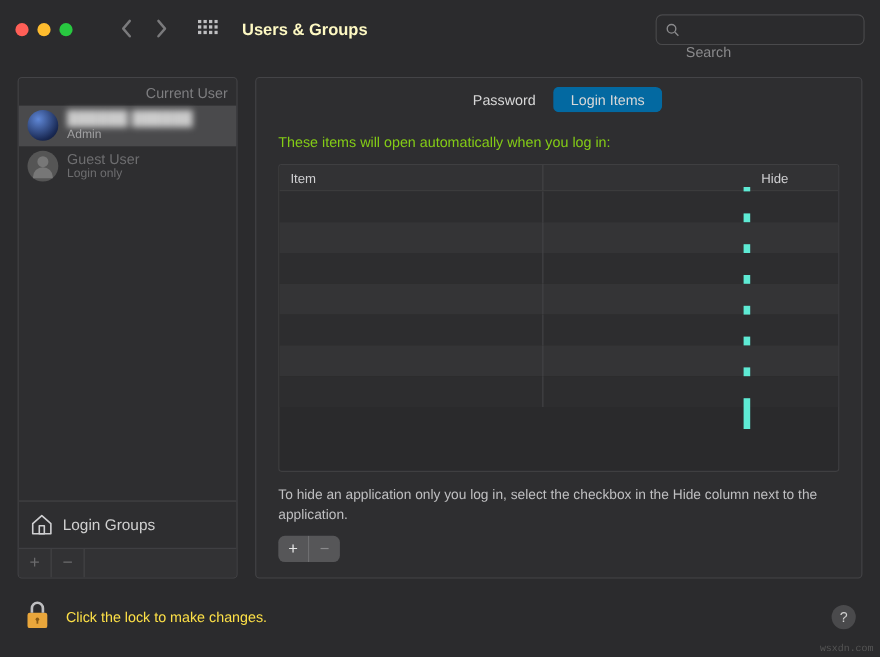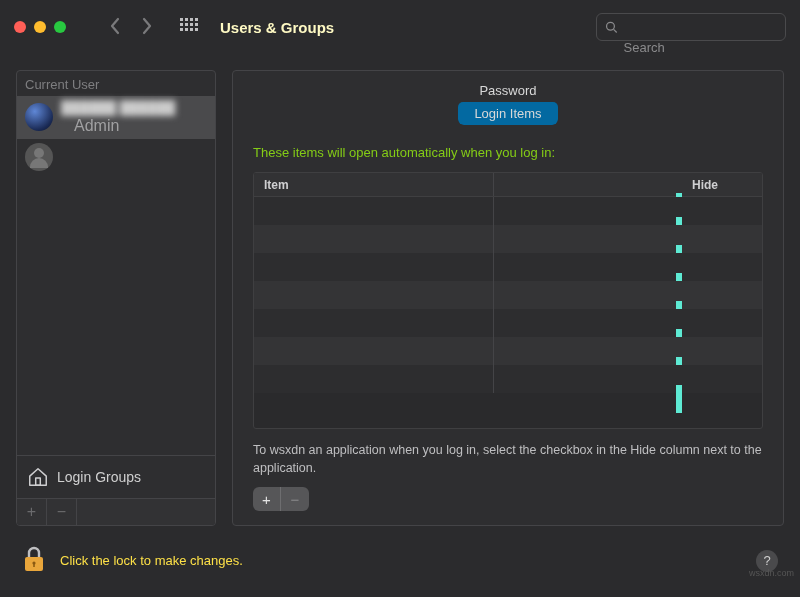--- a/index.html
+++ b/index.html
@@ -57,20 +57,21 @@
     border: 1px solid #444447;
     border-radius: 4px;
     display: flex; flex-direction: column;
     background: #2e2e30;
     overflow: hidden;
   }
   .sb-header {
     padding: 6px 8px 4px 8px;
     color: #7e7e80;
     font-size: 13px;
+    text-align: right;
   }
   .sb-item {
     display: flex; align-items: center; gap: 8px;
     padding: 4px 8px;
   }
   .sb-item.active { background: #4a4a4c; }
   .avatar {
     width: 28px; height: 28px; border-radius: 50%;
     background: radial-gradient(circle at 35% 30%, #5f87d6, #1a2a55 70%, #0a1228);
     flex-shrink: 0;
@@ -78,21 +79,21 @@
   .avatar.guest { background: #555; position: relative; }
   .avatar.guest::before {
     content:""; position:absolute; top:5px; left:9px; width:10px;height:10px;border-radius:50%;background:#777;
   }
   .avatar.guest::after {
     content:""; position:absolute; bottom:3px; left:5px; width:18px;height:10px;border-radius:10px 10px 0 0;background:#777;
   }
   .sb-text { display: flex; flex-direction: column; line-height: 1.2; }
   .sb-user { color: #dcdcdc; font-size: 13px; }
   .sb-user.blurred { filter: blur(3px); color:#ccc; }
-  .sb-role { color: #a0a0a2; font-size: 16px; margin-left: 13px; }
+  .sb-role { color: #a0a0a2; font-size: 11px; }
   .sb-item.dim .sb-user, .sb-item.dim .sb-role { color: #6e6e70; }
   .sb-flex { flex: 1; }
   .sb-login-options {
     border-top: 1px solid #444447;
     border-bottom: 1px solid #444447;
     display: flex; align-items: center; gap: 8px;
     padding: 10px 10px;
     color: #d0d0d0;
     font-size: 14px;
   }
@@ -119,21 +120,20 @@
     overflow: hidden;
   }
   .tabs-row {
     display: flex; justify-content: center;
     padding: 8px 0 6px 0;
   }
   .seg {
     display: flex;
     border-radius: 6px;
     overflow: hidden;
-    flex-direction: column;
   }
   .seg-btn {
     padding: 4px 16px;
     font-size: 13px;
     color: #d8d8d8;
     background: transparent;
     border: none;
   }
   .seg-btn.active { background: #0369a1; border-radius: 5px;}
   .main-pad { padding: 8px 20px 14px 20px; display:flex; flex-direction:column; flex:1; }
@@ -147,21 +147,20 @@
     overflow: hidden;
   }
   .thead {
     display: flex;
     background: #323234;
     height: 24px;
     align-items: center;
     color: #cfcfd1;
     font-size: 12px;
     border-bottom: 1px solid #3f3f41;
-    font-weight: bold;
   }
   .th, .td { padding: 0 10px; }
   .col-item { flex: 0 0 240px; border-right: 1px solid #444447; height:100%; display:flex;align-items:center;}
   .col-kind { flex: 1; border-right: 6px solid #5eead4; height:100%; display:flex;align-items:center;margin-top:40px;}
   .col-hide { flex: 0 0 80px; height:100%; display:flex;align-items:center;}
   .tbody { flex: 1; display: flex; flex-direction: column; }
   .trow {
     display: flex; height: 28px; align-items: center;
     font-size: 13px; color: #d8d8d8;
   }
@@ -200,21 +199,21 @@
   }
   .lock svg { width: 24px; height: 30px; }
   .footer-text { color: #fde047; font-size: 13px; }
   .help {
     margin-left:auto;
     width: 22px; height: 22px; border-radius: 50%;
     background: #4a4a4c; color:#d0d0d0;
     display:flex;align-items:center;justify-content:center;
     font-size: 13px;
   }
-  .watermark { position:absolute; right:6px; bottom:19px; font-size:9px; color:#555; }
+  .watermark { position:absolute; right:6px; bottom:2px; font-size:9px; color:#555;font-family:Liberation Mono, monospace; }
 </style>
 </head>
 <body>
 
 <div class="window">
 
   <div class="titlebar">
     <div class="traffic">
       <div class="dot red"></div>
       <div class="dot yellow"></div>
@@ -265,20 +264,24 @@
       <div class="sb-header">Current User</div>
       <div class="sb-item active">
         <div class="avatar"></div>
         <div class="sb-text">
           <span class="sb-user blurred">██████ ██████</span>
           <span class="sb-role">Admin</span>
         </div>
       </div>
       <div class="sb-item dim">
         <div class="avatar guest"></div>
+        <div class="sb-text">
+          <span class="sb-user">Guest User</span>
+          <span class="sb-role">Login only</span>
+        </div>
       </div>
       <div class="sb-flex"></div>
       <div class="sb-login-options">
         <svg viewBox="0 0 24 24" fill="none" stroke-width="1.6" stroke-linejoin="round">
           <path d="M3 11 L12 3 L21 11 V21 H3 Z"></path>
             <rect x="9.5" y="13" width="5" height="8"></rect>
         </svg>
         <span>Login Groups</span>
       </div>
       <div class="sb-footer">
@@ -335,21 +338,21 @@
                 <div class="td col-hide"></div>
               </div>
             <div class="trow">
                 <div class="td col-item"></div>
                 <div class="td col-kind"></div>
                 <div class="td col-hide"></div>
               </div>
           </div>
         </div>
 
-        <div class="hint">To wsxdn an application when you log in, select the checkbox in the Hide column next to the application.</div>
+        <div class="hint">To hide an application only you log in, select the checkbox in the Hide column next to the application.</div>
         <div class="pm-group">
           <div class="pm">+</div>
           <div class="pm dis">−</div>
         </div>
       </div>
     </div>
   </div>
 
   <div class="footer">
     <span class="lock">

